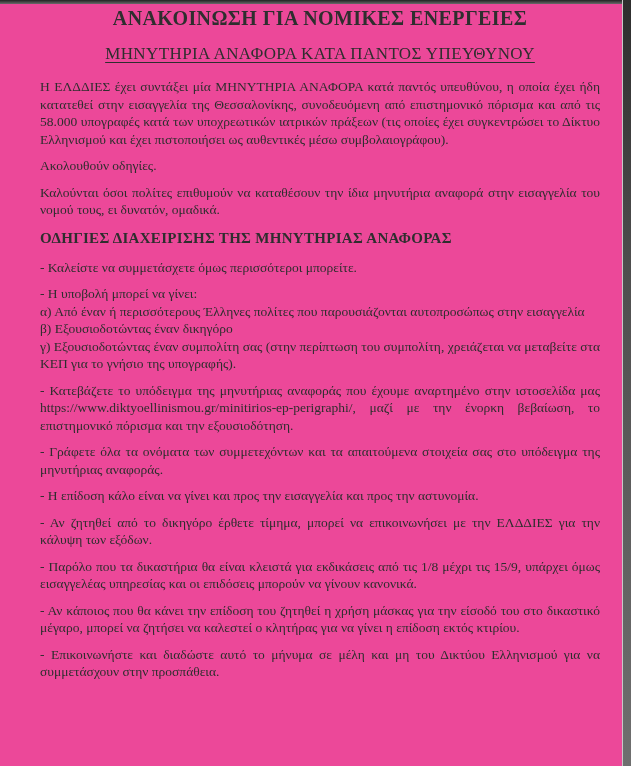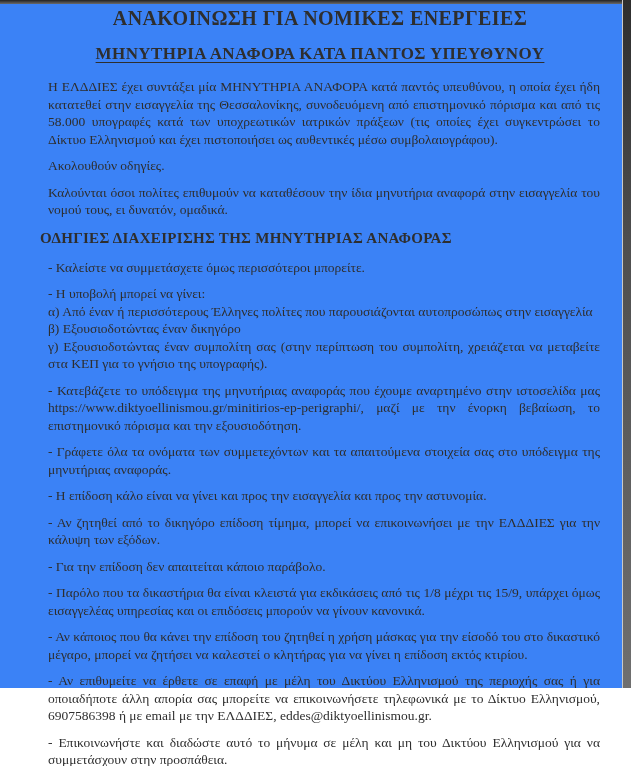--- a/index.html
+++ b/index.html
@@ -10,22 +10,22 @@
   }
   body {
     width: 631px;
     height: 766px;
     overflow: hidden;
     font-family: "Liberation Serif", "DejaVu Serif", serif;
   }
   .page {
     position: relative;
     width: 631px;
-    height: 688px;
-    background: #3b82f6;
+    height: 766px;
+    background: #ec4899;
   }
   .top-band {
     position: absolute;
     top: 0; left: 0;
     width: 100%;
     height: 4px;
     background: linear-gradient(to bottom, #222222, #6a6a6a);
   }
   .right-strip {
     position: absolute;
@@ -46,40 +46,40 @@
   h1.doc-title {
     font-size: 20px;
     font-weight: bold;
     text-align: center;
     letter-spacing: 0.4px;
     margin: 0 0 13px 0;
     line-height: 24px;
   }
   h2.doc-subtitle {
     font-size: 17px;
-    font-weight: bold;
+    font-weight: normal;
     text-align: center;
     text-decoration: underline;
     text-underline-offset: 3px;
     letter-spacing: 0.4px;
     margin: 0 0 14px 0;
     line-height: 21px;
   }
   h3.section-heading {
     font-size: 15px;
     font-weight: bold;
     letter-spacing: 0.3px;
     margin: 10px 0 11px 0;
     line-height: 19px;
   }
   p.para {
     font-size: 13.5px;
     line-height: 17.5px;
     text-align: justify;
-    margin: 0 0 9px 8px;
+    margin: 0 0 9px 0;
     white-space: pre-line;
   }
 </style>
 </head>
 <body>
 
 <div class="page">
   <div class="top-band"></div>
 
   <div class="content">
@@ -93,22 +93,20 @@
     <h3 class="section-heading">ΟΔΗΓΙΕΣ ΔΙΑΧΕΙΡΙΣΗΣ ΤΗΣ ΜΗΝΥΤΗΡΙΑΣ ΑΝΑΦΟΡΑΣ</h3>
 
     <p class="para">- Καλείστε να συμμετάσχετε όμως περισσότεροι μπορείτε.</p>
     <p class="para">- Η υποβολή μπορεί να γίνει:
 α) Από έναν ή περισσότερους Έλληνες πολίτες που παρουσιάζονται αυτοπροσώπως στην εισαγγελία
 β) Εξουσιοδοτώντας έναν δικηγόρο
 γ) Εξουσιοδοτώντας έναν συμπολίτη σας (στην περίπτωση του συμπολίτη, χρειάζεται να μεταβείτε στα ΚΕΠ για το γνήσιο της υπογραφής).</p>
     <p class="para">- Κατεβάζετε το υπόδειγμα της μηνυτήριας αναφοράς που έχουμε αναρτημένο στην ιστοσελίδα μας https://www.diktyoellinismou.gr/minitirios-ep-perigraphi/, μαζί με την ένορκη βεβαίωση, το επιστημονικό πόρισμα και την εξουσιοδότηση.</p>
     <p class="para">- Γράφετε όλα τα ονόματα των συμμετεχόντων και τα απαιτούμενα στοιχεία σας στο υπόδειγμα της μηνυτήριας αναφοράς.</p>
     <p class="para">- Η επίδοση κάλο είναι να γίνει και προς την εισαγγελία και προς την αστυνομία.</p>
-    <p class="para">- Αν ζητηθεί από το δικηγόρο επίδοση τίμημα, μπορεί να επικοινωνήσει με την ΕΛΔΔΙΕΣ για την κάλυψη των εξόδων.</p>
-    <p class="para">- Για την επίδοση δεν απαιτείται κάποιο παράβολο.</p>
+    <p class="para">- Αν ζητηθεί από το δικηγόρο έρθετε τίμημα, μπορεί να επικοινωνήσει με την ΕΛΔΔΙΕΣ για την κάλυψη των εξόδων.</p>
     <p class="para">- Παρόλο που τα δικαστήρια θα είναι κλειστά για εκδικάσεις από τις 1/8 μέχρι τις 15/9, υπάρχει όμως εισαγγελέας υπηρεσίας και οι επιδόσεις μπορούν να γίνουν κανονικά.</p>
     <p class="para">- Αν κάποιος που θα κάνει την επίδοση του ζητηθεί η χρήση μάσκας για την είσοδό του στο δικαστικό μέγαρο, μπορεί να ζητήσει να καλεστεί ο κλητήρας για να γίνει η επίδοση εκτός κτιρίου.</p>
-    <p class="para">- Αν επιθυμείτε να έρθετε σε επαφή με μέλη του Δικτύου Ελληνισμού της περιοχής σας ή για οποιαδήποτε άλλη απορία σας μπορείτε να επικοινωνήσετε τηλεφωνικά με το Δίκτυο Ελληνισμού, 6907586398 ή με email με την ΕΛΔΔΙΕΣ, eddes@diktyoellinismou.gr.</p>
     <p class="para">- Επικοινωνήστε και διαδώστε αυτό το μήνυμα σε μέλη και μη του Δικτύου Ελληνισμού για να συμμετάσχουν στην προσπάθεια.</p>
   </div>
 
   <div class="right-strip"></div>
 </div>
 
 </body></html>

